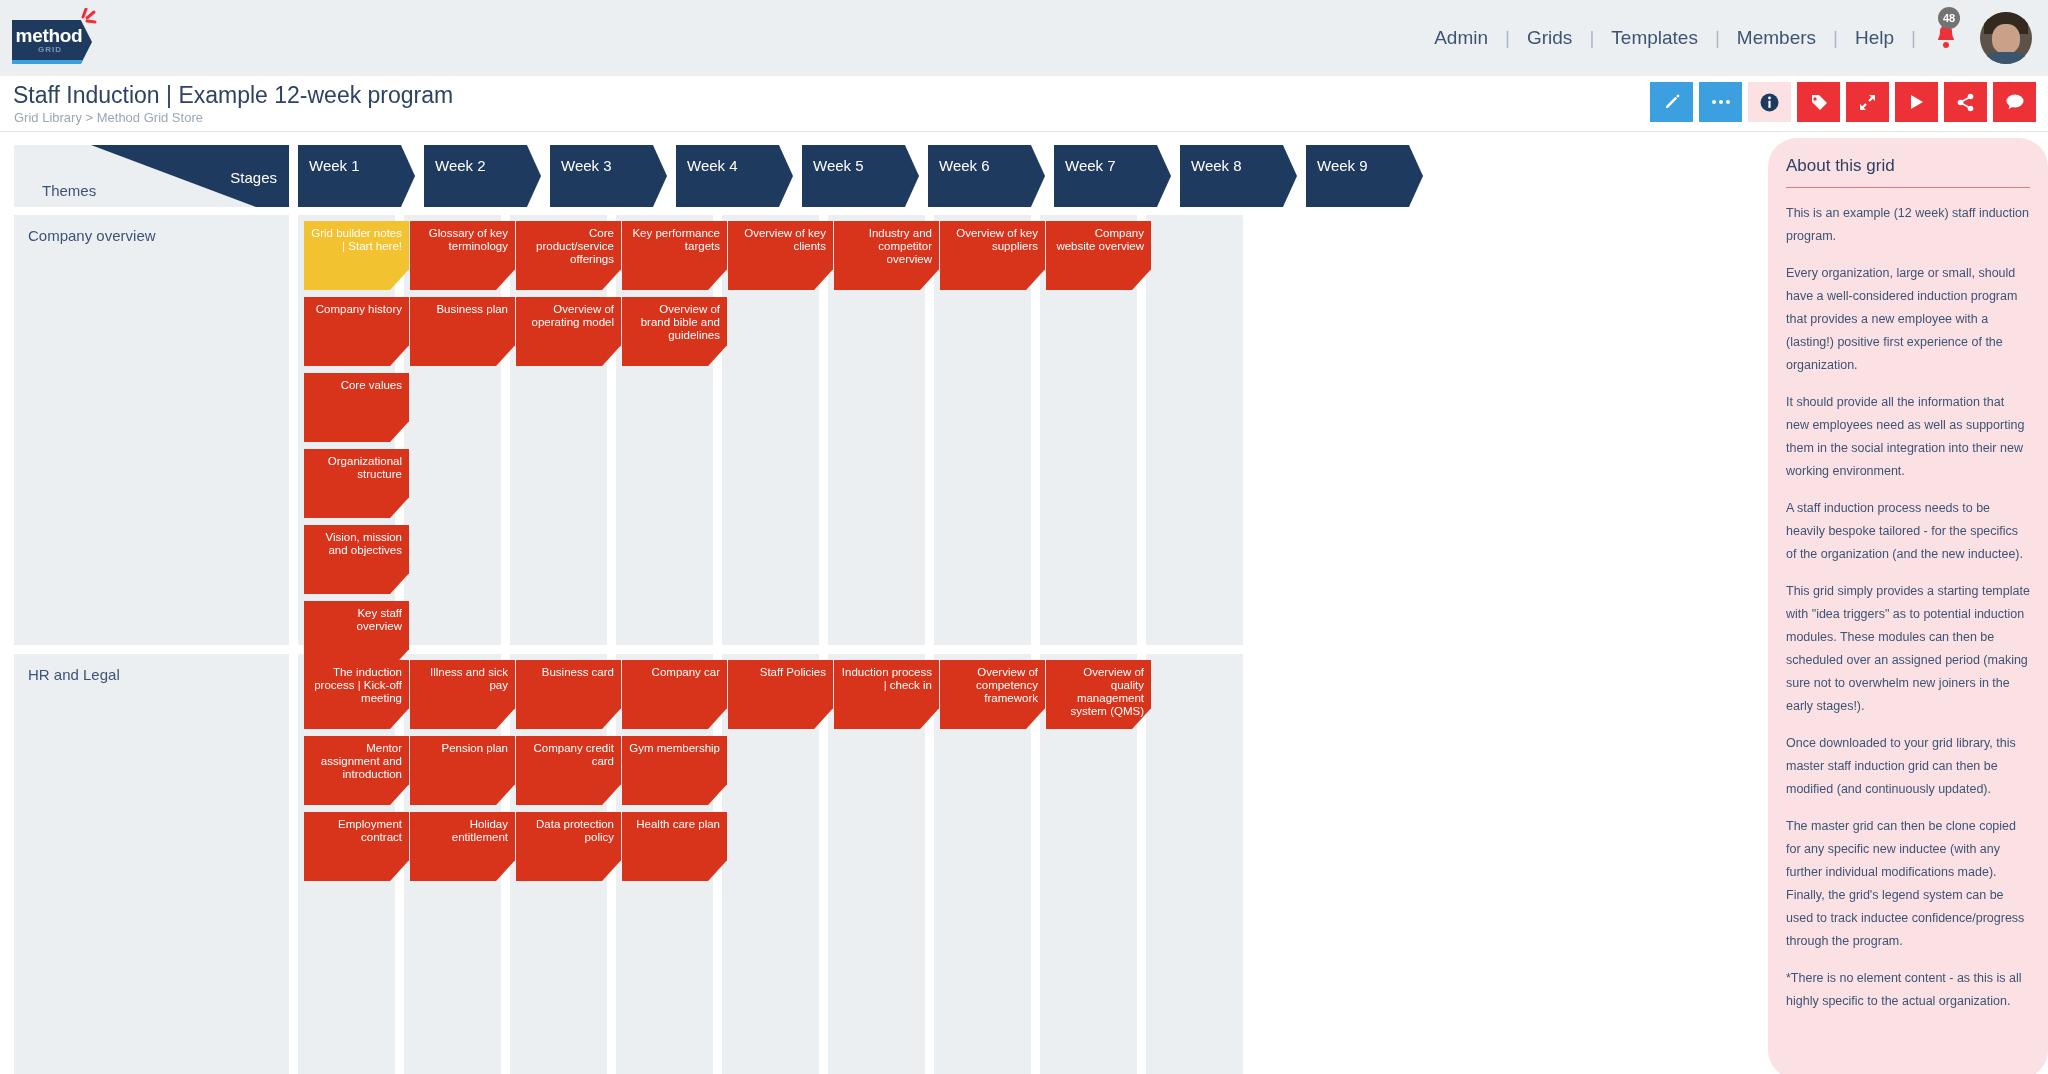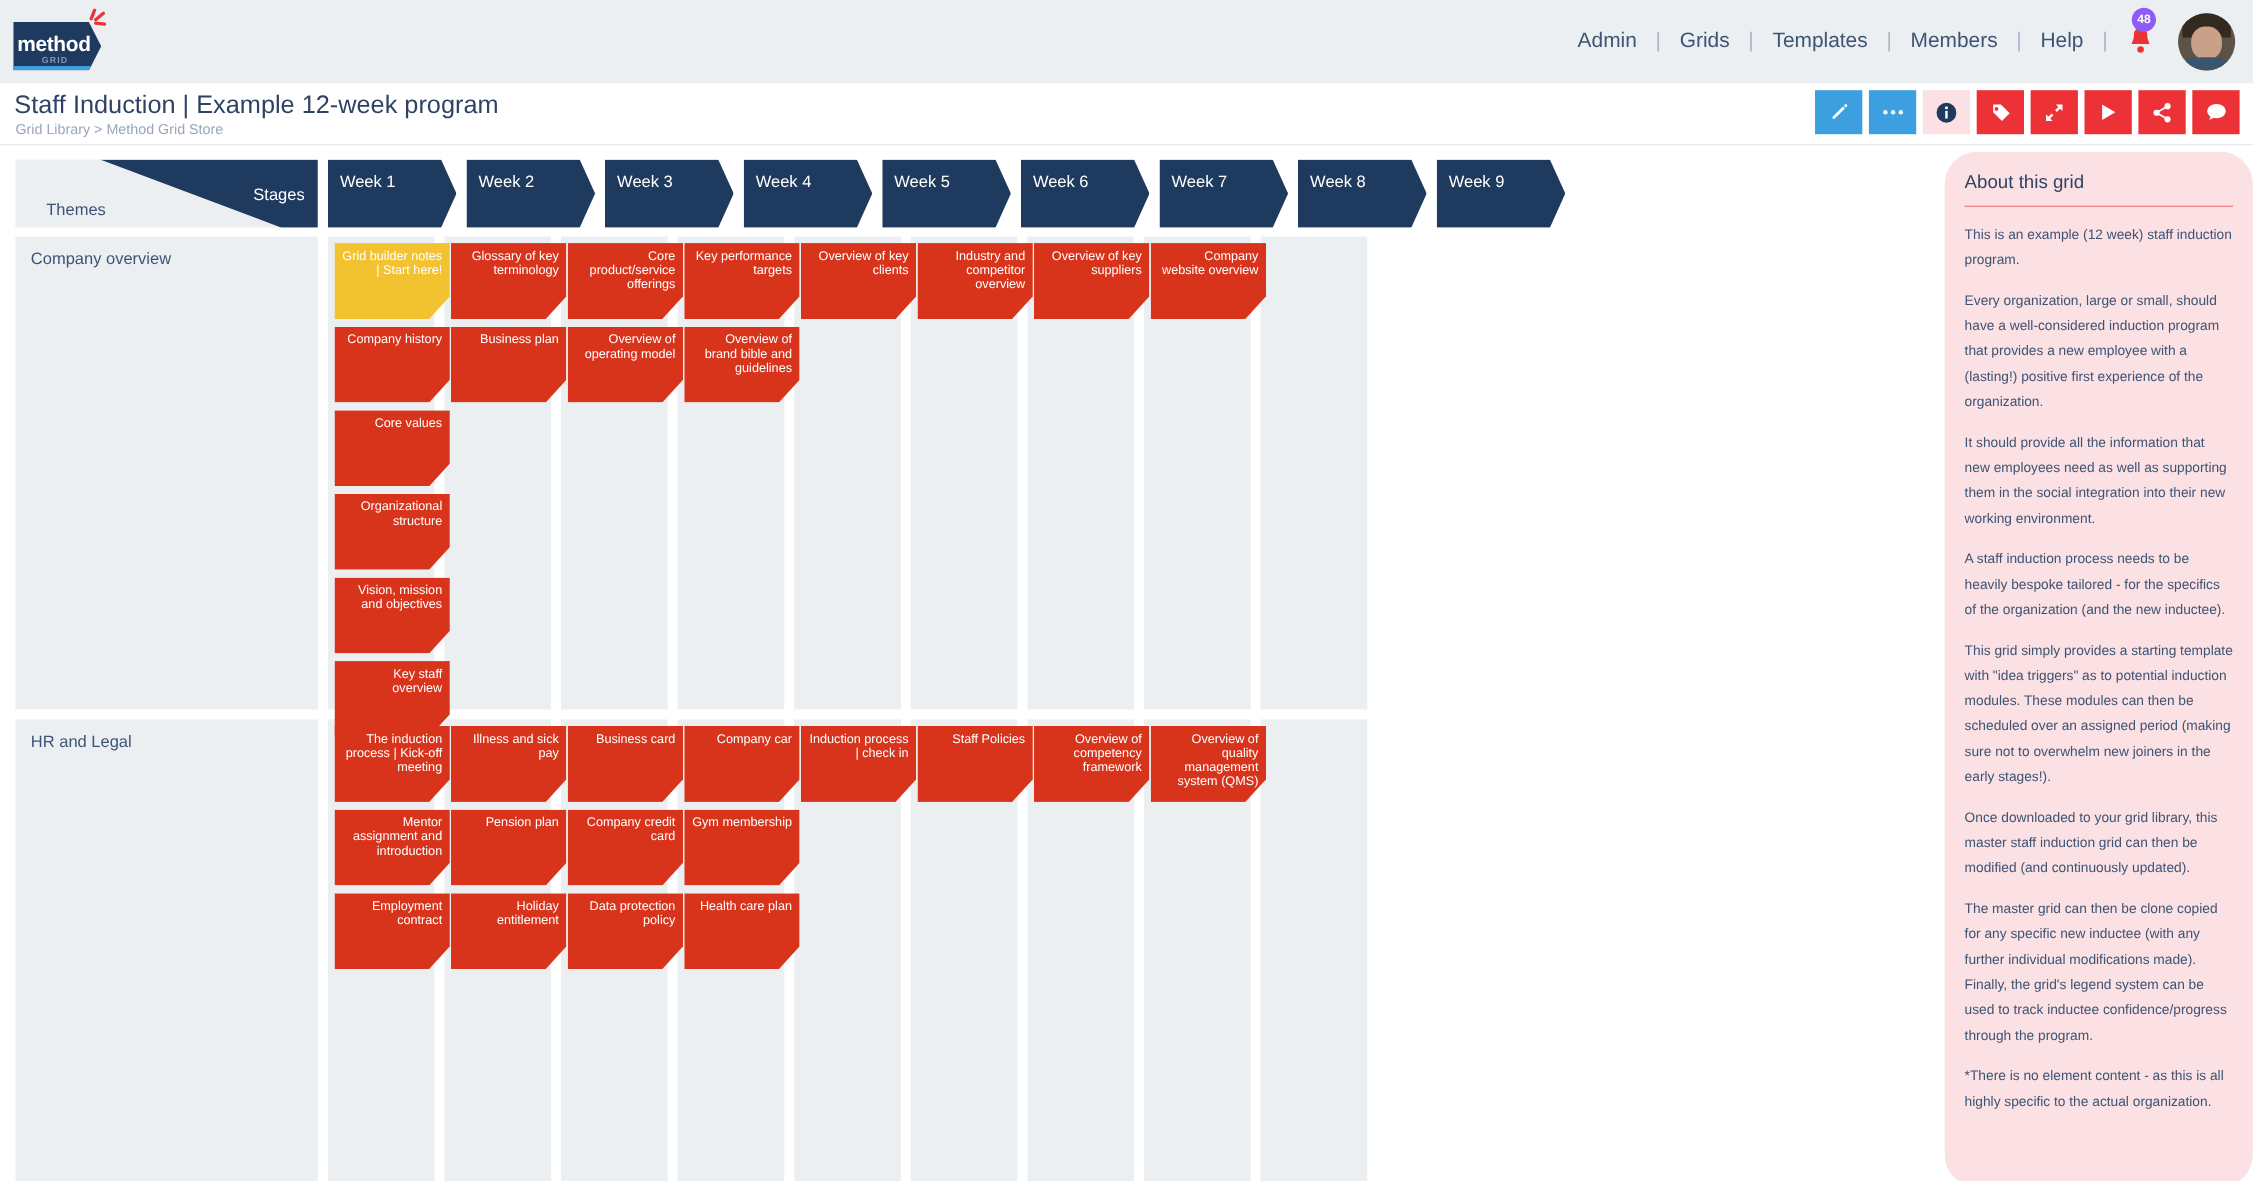--- a/index.html
+++ b/index.html
@@ -21,21 +21,21 @@
     position: absolute; left: 12px; top: 8px;
     width: 92px; height: 58px;
   }
   .logo-shape {
     position: absolute; left: 0; top: 12px;
     width: 80px; height: 44px;
     background: #1f3a5f;
     border-bottom: 4px solid #3b9fe0;
     clip-path: polygon(0 0, 86% 0, 100% 50%, 86% 100%, 0 100%);
     display: flex; flex-direction: column;
-    align-items: center; justify-content: flex-end;
+    align-items: center; justify-content: center;
   }
   .logo-word {
     color: #ffffff; font-size: 19px; font-weight: bold;
     letter-spacing: -0.3px; line-height: 19px;
     margin-left: -6px;
   }
   .logo-sub {
     color: #7f97b5; font-size: 8px; font-weight: bold;
     letter-spacing: 1px; line-height: 10px; margin-left: -4px;
   }
@@ -49,21 +49,21 @@
     height: 76px; display: flex; align-items: center; gap: 0;
   }
   .nav-link {
     color: #3d5475; font-size: 19px; padding: 0 17px;
     text-decoration: none; white-space: nowrap;
   }
   .nav-sep { color: #a9b7c8; font-size: 19px; }
   .bell-wrap { position: relative; padding: 0 16px 0 18px; }
   .bell-badge {
     position: absolute; top: -16px; left: 22px;
-    background: #8b5cf6; color: #fff;
+    background: #737373; color: #fff;
     font-size: 11px; font-weight: bold;
     width: 22px; height: 22px; border-radius: 50%;
     display: flex; align-items: center; justify-content: center;
   }
   .avatar {
     width: 52px; height: 52px; border-radius: 50%;
     margin-left: 6px; overflow: hidden; flex: none;
     background: #5c5248;
     position: relative;
   }
@@ -356,24 +356,24 @@
           <div class="card">Business card</div>
           <div class="card">Company credit card</div>
           <div class="card">Data protection policy</div>
         </div>
         <div class="col-cell" style="height: 420px;">
           <div class="card">Company car</div>
           <div class="card">Gym membership</div>
           <div class="card">Health care plan</div>
         </div>
         <div class="col-cell" style="height: 420px;">
+          <div class="card">Staff Policies</div>
+        </div>
+        <div class="col-cell" style="height: 420px;">
           <div class="card">Induction process | check in</div>
-        </div>
-        <div class="col-cell" style="height: 420px;">
-          <div class="card">Staff Policies</div>
         </div>
         <div class="col-cell" style="height: 420px;">
           <div class="card">Overview of competency framework</div>
         </div>
         <div class="col-cell" style="height: 420px;">
           <div class="card">Overview of quality management system (QMS)</div>
         </div>
         <div class="col-cell" style="height: 420px;"></div>
       </div>
     </div>

